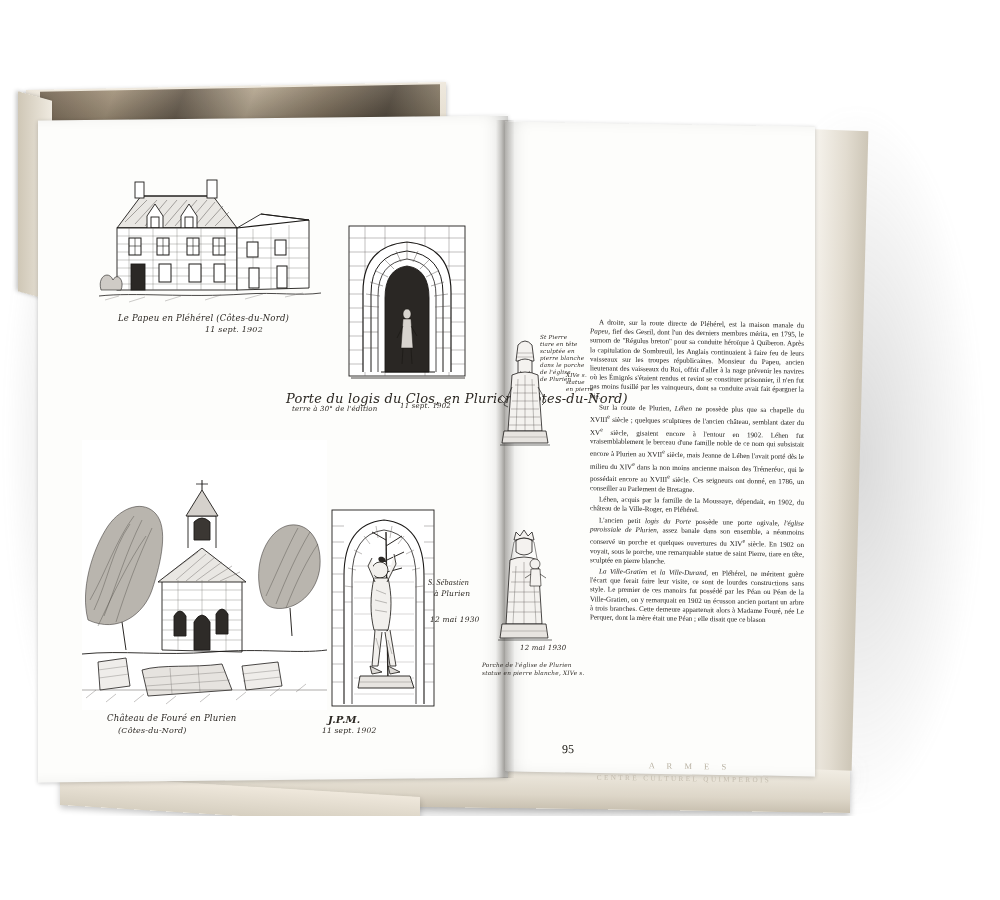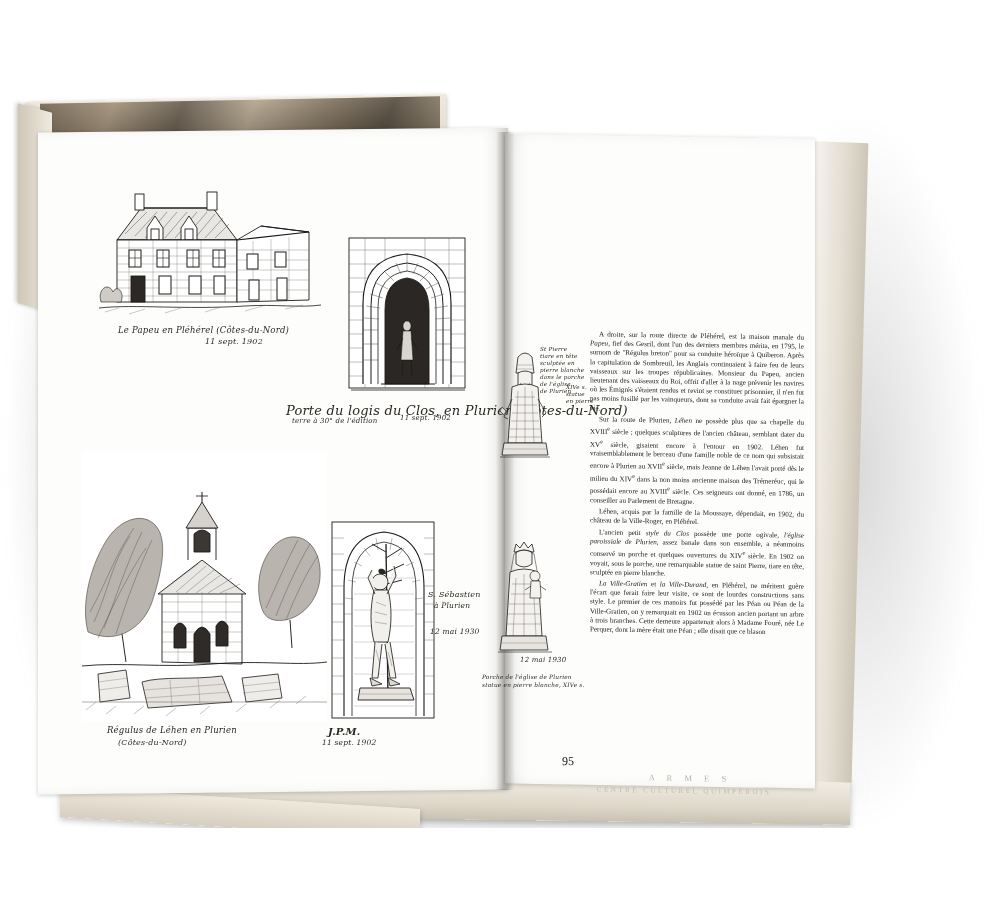--- a/index.html
+++ b/index.html
@@ -9,21 +9,20 @@
   }
   body {
     font-family: "Liberation Serif", serif;
   }
   #scene {
     position: relative;
     width: 1000px;
     height: 816px;
     background: #ffffff;
     overflow: hidden;
-    margin-top: 12px;
   }
 
   
   .backdrop {
     position: absolute;
     inset: 0;
     background: #ffffff;
   }
   .shadow-left {
     position: absolute;
@@ -483,21 +482,21 @@
           <path d="M52 262 L62 254"></path>
         <path d="M84 264 L94 256"></path>
           <path d="M118 262 L128 254"></path>
           <path d="M154 260 L164 252"></path>
         <path d="M188 256 L198 248"></path>
           <path d="M214 252 L224 244"></path>
         <path d="M0 250 H245" stroke-width="0.5"></path>
       </g>
     </g>
   </svg>
-  <div class="hand" style="left:107px; top:714px; font-size:8.5px;">Régulus de Léhen en Plurien</div>
+  <div class="hand" style="left:107px; top:714px; font-size:8.5px;">Château de Fouré en Plurien</div>
   <div class="hand" style="left:118px; top:726px; font-size:8px;">(Côtes-du-Nord)</div>
 
   <svg class="ink" style="left:328px; top:506px;" width="110" height="210" viewBox="0 0 110 210">
     <g fill="none" stroke="#1d1b19" stroke-width="0.9">
       <rect x="4" y="4" width="102" height="196" fill="#fff"></rect>
       <path d="M16 198 L16 70 Q16 18 56 14 Q96 18 96 70 L96 198" stroke-width="1.1"></path>
       <path d="M24 198 L24 72 Q24 28 56 24 Q88 28 88 72 L88 198" stroke-width="0.8"></path>
       <g stroke-width="0.4" stroke="#5d5956">
         <path d="M4 20 H16"></path>
           <path d="M4 36 H16"></path>
@@ -571,21 +570,21 @@
         <path d="M48 132 L52 146"></path>
           <path d="M60 134 L64 148"></path>
       </g>
 
       <path d="M32 170 H82 L86 182 H30 Z" fill="#e7e4e0"></path>
       <g stroke-width="0.35" stroke="#6b6764">
           <path d="M31 176 H85"></path>
         </g>
     </g>
   </svg>
-  <div class="hand" style="left:428px; top:578px; font-size:8px;">S. Sébastien</div>
+  <div class="hand" style="left:428px; top:578px; font-size:8px;font-family:Liberation Serif, serif;">S. Sébastien</div>
   <div class="hand" style="left:434px; top:590px; font-size:7.5px;font-style:italic;">à Plurien</div>
   <div class="hand" style="left:430px; top:616px; font-size:7.5px;">12 mai 1930</div>
 
   <svg class="ink" style="left:494px; top:335px;" width="62" height="130" viewBox="0 0 62 130">
     <g fill="none" stroke="#1d1b19" stroke-width="0.8">
 
       <path d="M22 26 L24 10 Q31 2 38 10 L40 26 Z" fill="#f4f2ef"></path>
       <g stroke-width="0.35" stroke="#5d5956">
         <path d="M23 18 H39"></path>
           <path d="M22 22 H40"></path>
@@ -659,21 +658,21 @@
   <div class="hand" style="left:520px; top:644px; font-size:7px;">12 mai 1930</div>
   <div class="hand" style="left:482px; top:662px; font-size:5.8px; line-height:1.3;">Porche de l'église de Plurien<br>statue en pierre blanche, XIVe s.</div>
 
   <div class="hand" style="left:328px; top:714px; font-size:10px; font-weight:bold;font-style:italic;">J.P.M.</div>
   <div class="hand" style="left:322px; top:727px; font-size:7.5px;">11 sept. 1902</div>
 
   <div class="text-col" id="bodytext">
       <p>A droite, sur la route directe de Pléhérel, est la maison manale du <i>Papeu</i>, fief des Gesril, dont l'un des derniers membres mérita, en 1795, le surnom de "Régulus breton" pour sa conduite héroïque à Quiberon. Après la capitulation de Sombreuil, les Anglais continuaient à faire feu de leurs vaisseaux sur les troupes républicaines. Monsieur du Papeu, ancien lieutenant des vaisseaux du Roi, offrit d'aller à la nage prévenir les navires où les Émigrés s'étaient rendus et revint se constituer prisonnier, il n'en fut pas moins fusillé par les vainqueurs, dont sa conduite avait fait épargner la vie.</p>
       <p>Sur la route de Plurien, <i>Léhen</i> ne possède plus que sa chapelle du XVIII<sup>e</sup> siècle ; quelques sculptures de l'ancien château, semblant dater du XV<sup>e</sup> siècle, gisaient encore à l'entour en 1902. Léhen fut vraisemblablement le berceau d'une famille noble de ce nom qui subsistait encore à Plurien au XVII<sup>e</sup> siècle, mais Jeanne de Léhen l'avait porté dès le milieu du XIV<sup>e</sup> dans la non moins ancienne maison des Trémeréuc, qui le possédait encore au XVIII<sup>e</sup> siècle. Ces seigneurs ont donné, en 1786, un conseiller au Parlement de Bretagne.</p>
       <p>Léhen, acquis par la famille de la Moussaye, dépendait, en 1902, du château de la Ville-Roger, en Pléhérel.</p>
-      <p>L'ancien petit <i>style du Clos</i> possède une porte ogivale, <i>l'église paroissiale de Plurien</i>, assez banale dans son ensemble, a néanmoins conservé un porche et quelques ouvertures du XIV<sup>e</sup> siècle. En 1902 on voyait, sous le porche, une remarquable statue de saint Pierre, tiare en tête, sculptée en pierre blanche.</p>
+      <p>L'ancien petit <i>logis du Porte</i> possède une porte ogivale, <i>l'église paroissiale de Plurien</i>, assez banale dans son ensemble, a néanmoins conservé un porche et quelques ouvertures du XIV<sup>e</sup> siècle. En 1902 on voyait, sous le porche, une remarquable statue de saint Pierre, tiare en tête, sculptée en pierre blanche.</p>
       <p><i>La Ville-Gratien</i> et <i>la Ville-Durand</i>, en Pléhérel, ne méritent guère l'écart que ferait faire leur visite, ce sont de lourdes constructions sans style. Le premier de ces manoirs fut possédé par les Péan ou Péan de la Ville-Gratien, on y remarquait en 1902 un écusson ancien portant un arbre à trois branches. Cette demeure appartenait alors à Madame Fouré, née Le Perquer, dont la mère était une Péan ; elle disait que ce blason</p>
     </div>
   <div class="page-number">95</div>
 
   <div class="cover-title">A R M E S</div>
   <div class="cover-sub">CENTRE CULTUREL QUIMPEROIS</div>
 
 </div>
 
 </body></html>

